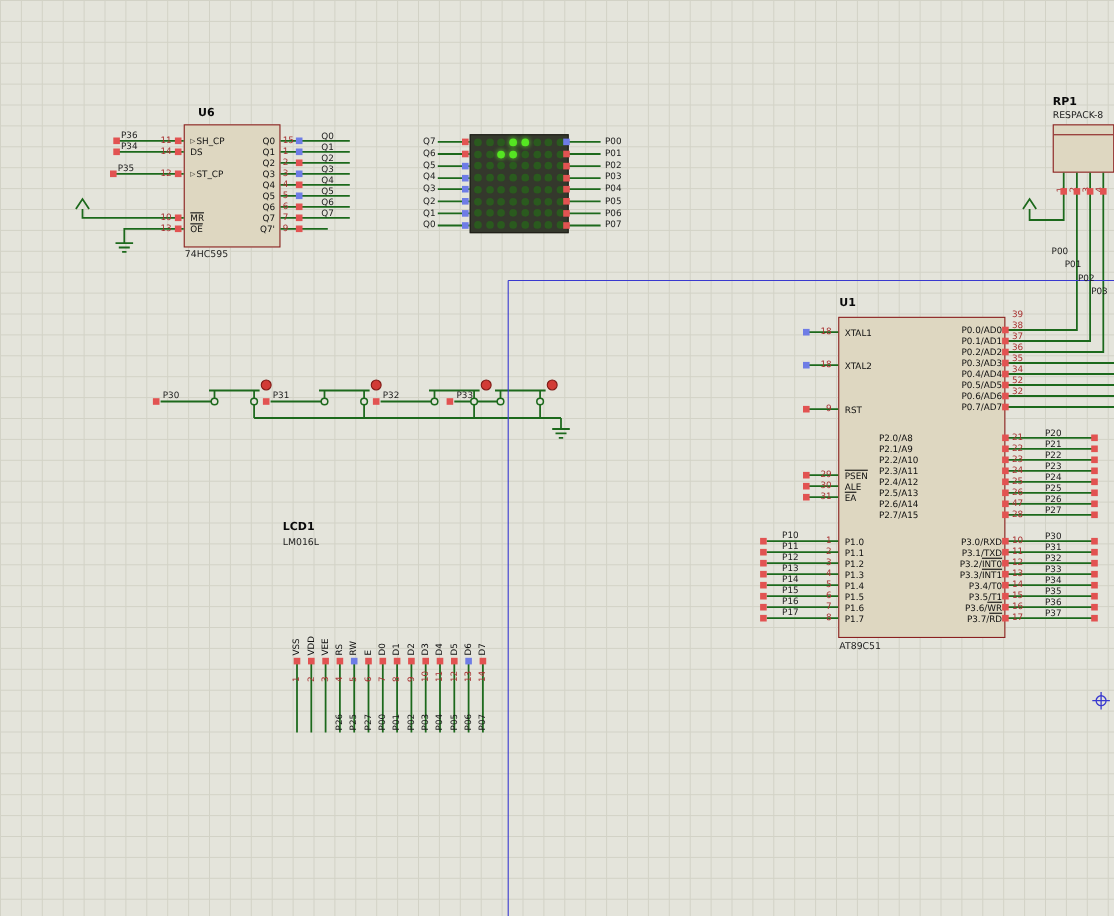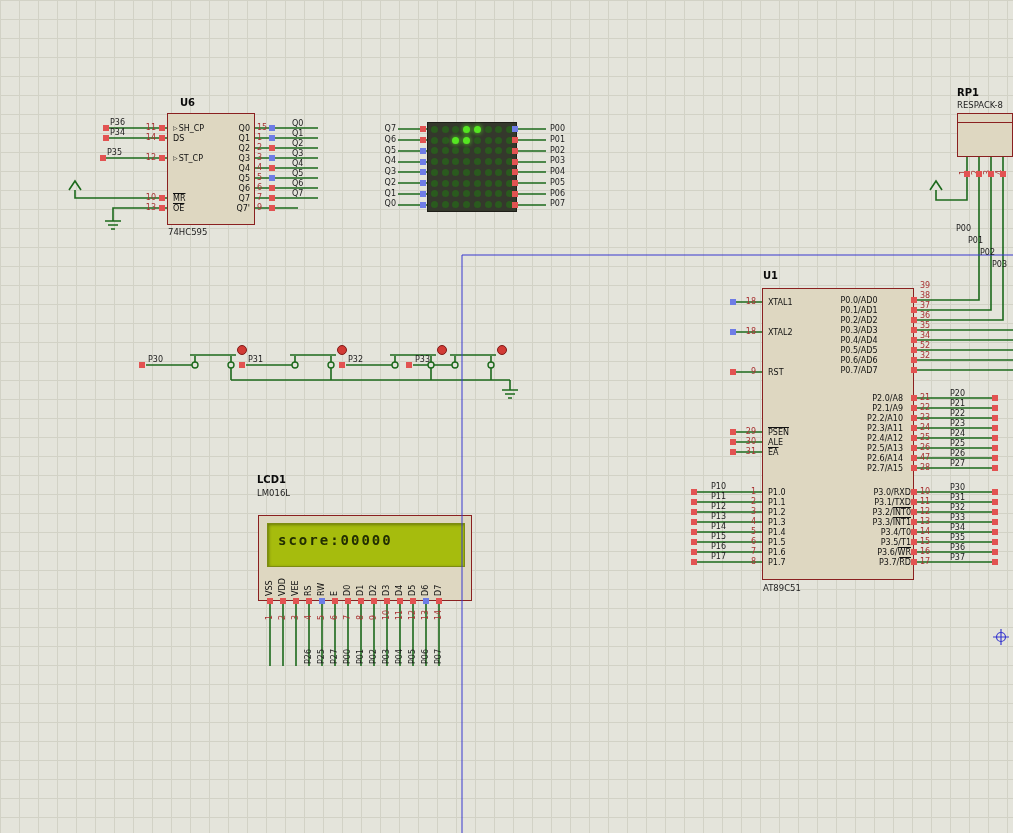--- a/index.html
+++ b/index.html
@@ -371,31 +371,31 @@
     <div class="col" style="left:5px;top:199px">
       <div class="r pname"><span>P1.0</span></div>
         <div class="r pname"><span>P1.1</span></div>
         <div class="r pname"><span>P1.2</span></div>
         <div class="r pname"><span>P1.3</span></div>
         <div class="r pname"><span>P1.4</span></div>
         <div class="r pname"><span>P1.5</span></div>
         <div class="r pname"><span>P1.6</span></div>
         <div class="r pname"><span>P1.7</span></div>
     </div>
-    <div class="col" style="left:44px;top:7px;width:104px;text-align:center">
+    <div class="col" style="left:44px;top:7px;width:104px;text-align:right">
       <div class="r pname"><span>P0.0/AD0</span></div>
         <div class="r pname"><span>P0.1/AD1</span></div>
         <div class="r pname"><span>P0.2/AD2</span></div>
         <div class="r pname"><span>P0.3/AD3</span></div>
         <div class="r pname"><span>P0.4/AD4</span></div>
         <div class="r pname"><span>P0.5/AD5</span></div>
         <div class="r pname"><span>P0.6/AD6</span></div>
         <div class="r pname"><span>P0.7/AD7</span></div>
     </div>
-    <div class="col" style="left:36px;top:105px;width:104px;text-align:right">
+    <div class="col" style="left:36px;top:105px;width:104px;">
       <div class="r pname"><span>P2.0/A8</span></div>
         <div class="r pname"><span>P2.1/A9</span></div>
         <div class="r pname"><span>P2.2/A10</span></div>
         <div class="r pname"><span>P2.3/A11</span></div>
         <div class="r pname"><span>P2.4/A12</span></div>
         <div class="r pname"><span>P2.5/A13</span></div>
         <div class="r pname"><span>P2.6/A14</span></div>
         <div class="r pname"><span>P2.7/A15</span></div>
     </div>
     <div class="col" style="left:44px;top:199px;width:104px;text-align:right">
@@ -577,25 +577,20 @@
       <div class="r"><span class="sq red"></span></div>
       <div class="r"><span class="sq red"></span></div>
       <div class="r"><span class="sq red"></span></div>
       <div class="r"><span class="sq red"></span></div>
       <div class="r"><span class="sq red"></span></div>
       <div class="r"><span class="sq red"></span></div>
   </div>
 
   <span class="abs ref" style="left:257px;top:474px">LCD1</span>
   <span class="abs part" style="left:257px;top:488px">LM016L</span>
-  <div class="chip" style="left:258px;top:515px;width:214px;height:86px">
-    <div class="lcdscreen">
-      <div class="lcdtext">score:00000</div>
-    </div>
-  </div>
   <div class="vrow" style="left:264px;top:564px">
     <div class="vc" style="height:32px">
         <span class="v pname">VSS</span>
       </div>
       <div class="vc" style="height:32px">
         <span class="v pname">VDD</span>
       </div>
       <div class="vc" style="height:32px">
         <span class="v pname">VEE</span>
       </div>

